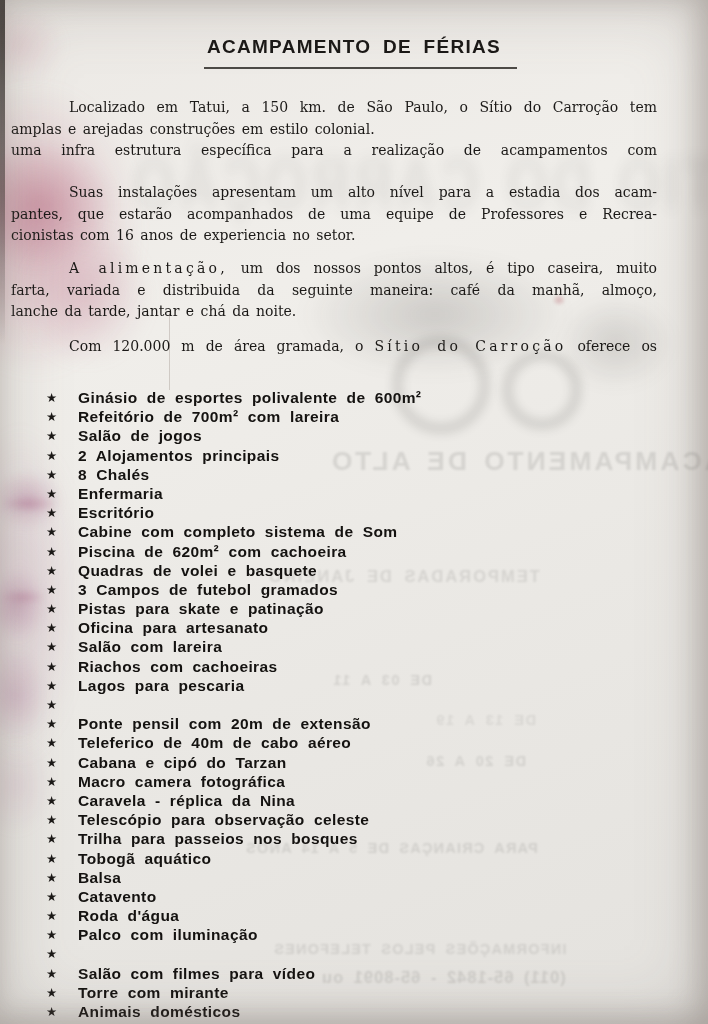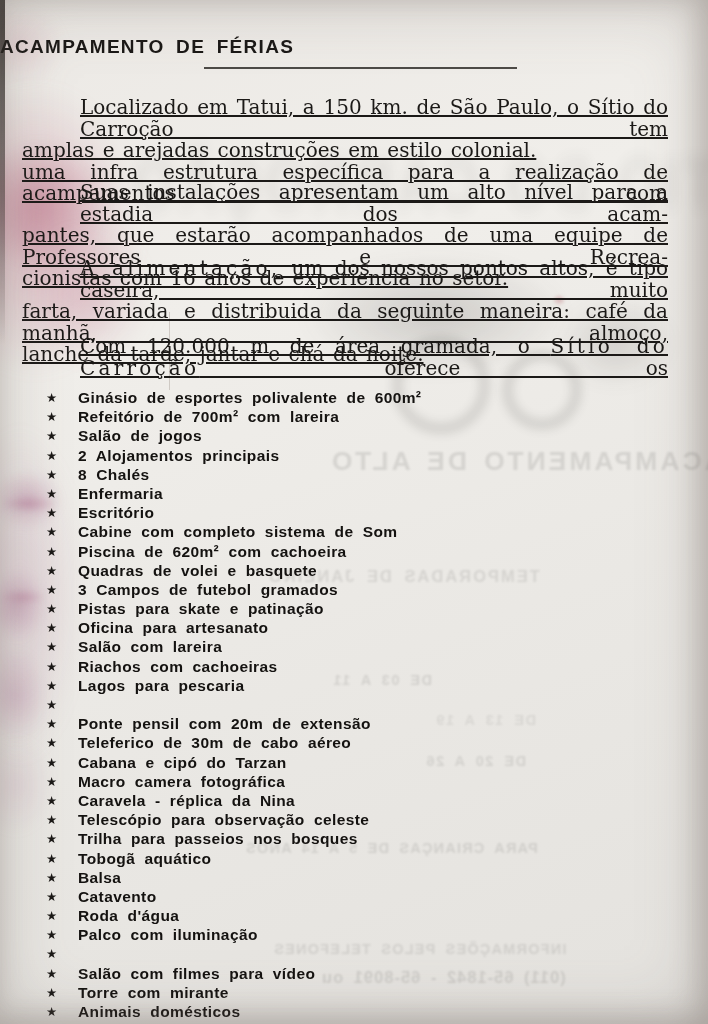--- a/index.html
+++ b/index.html
@@ -33,25 +33,25 @@
   .ghost{position:absolute;white-space:nowrap;font-weight:bold;color:#3c3c3a;
     font-family:"Liberation Sans",sans-serif;transform:scaleX(-1);}
   .gblob{position:absolute;border-radius:50%;pointer-events:none;}
   .gb1{left:300px;top:252px;width:270px;height:125px;background:radial-gradient(closest-side,rgba(55,52,50,.18),rgba(55,52,50,0));filter:blur(8px);}
   .gb2{left:556px;top:295px;width:120px;height:95px;background:radial-gradient(closest-side,rgba(55,52,50,.15),rgba(55,52,50,0));filter:blur(7px);}
   .gwheel{position:absolute;border-radius:50%;border:11px solid rgba(50,47,45,.38);filter:blur(5px);opacity:.35;}
   .gw1{left:392px;top:336px;width:76px;height:76px;}
   .gw2{left:502px;top:350px;width:58px;height:58px;}
   
   .content{position:absolute;inset:0;z-index:3;}
-  h1.title{position:absolute;left:0;right:0;top:36px;margin:0;
+  h1.title{position:absolute;left:0;right:0;top:36px;margin:0;text-align:center;
     font-size:19px;font-weight:bold;letter-spacing:1.3px;word-spacing:5px;color:#1a1816;}
   .title-underline{position:absolute;left:204px;top:67px;width:313px;height:2px;background:rgba(32,29,26,.78);}
-  .para{position:absolute;left:22px;width:646px;font-family:"DejaVu Serif",serif;
-    font-size:20px;line-height:21.5px;color:#1b1917;word-spacing:2px;text-decoration:underline;}
+  .para{position:absolute;left:11px;width:646px;font-family:"DejaVu Serif",serif;
+    font-size:14px;line-height:21.5px;color:#1b1917;word-spacing:2px;}
   .para .line{text-align:justify;text-align-last:justify;}
   .para .line.last{text-align-last:left;}
   .para .line.first{padding-left:58px;}
   .para .wide{letter-spacing:3.2px;}
   ul.resources{position:absolute;left:0;top:388px;margin:0;padding:0;list-style:none;}
   ul.resources li{display:flex;height:19.2px;line-height:19.2px;
     font-weight:bold;font-size:15.5px;letter-spacing:.4px;word-spacing:4.5px;color:#141210;}
   ul.resources .star{width:32px;margin-left:46px;font-size:12.5px;
     font-family:"DejaVu Sans",sans-serif;color:#1a1816;}
 </style>
@@ -181,21 +181,21 @@
         </li>
         <li>
           <span class="star">★</span>
         </li>
         <li>
           <span class="star">★</span>
           <span>Ponte pensil com 20m de extensão</span>
         </li>
         <li>
           <span class="star">★</span>
-          <span>Teleferico de 30m de cabo aéreo</span>
+          <span>Teleferico de 40m de cabo aéreo</span>
         </li>
         <li>
           <span class="star">★</span>
           <span>Cabana e cipó do Tarzan</span>
         </li>
         <li>
           <span class="star">★</span>
           <span>Macro camera fotográfica</span>
         </li>
         <li>

